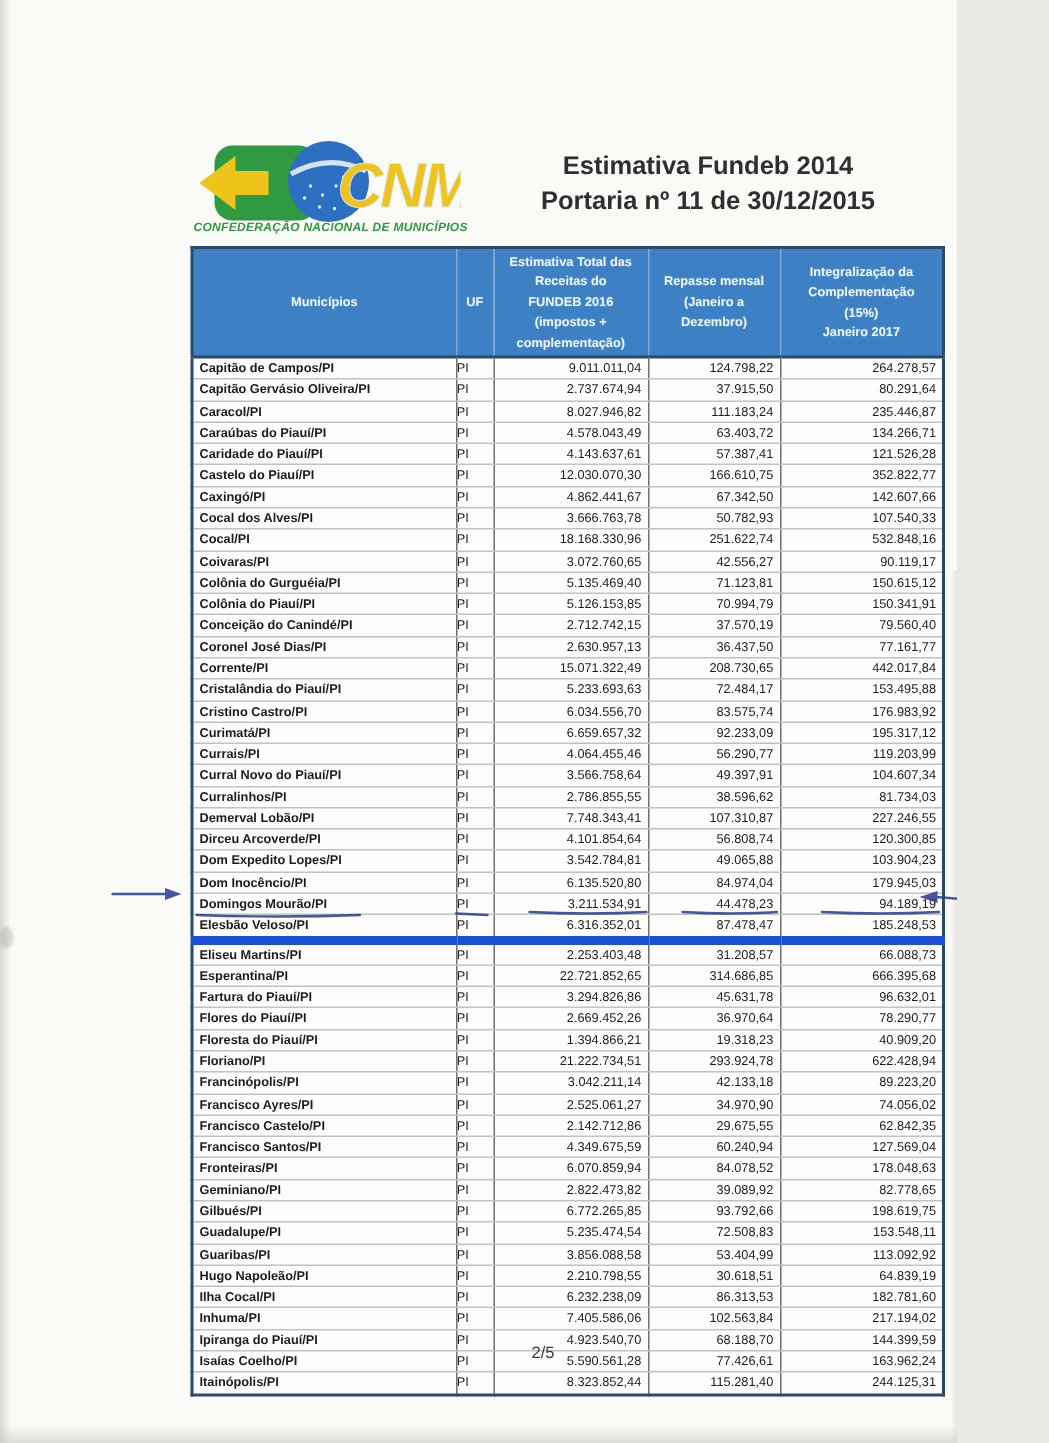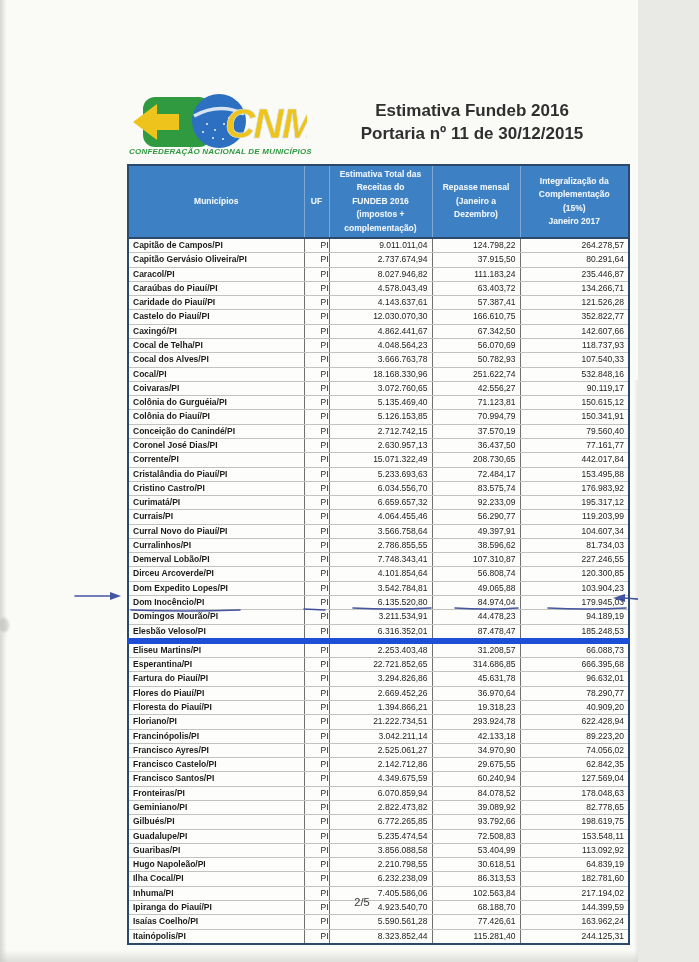--- a/index.html
+++ b/index.html
@@ -56,21 +56,21 @@
     text-shadow:0 0 1px rgba(255,255,255,.25);
   }
   tbody td{
     height:13.28px;font-size:8.5px;color:#1c1c1c;line-height:13.28px;
     background:#fdfdfb;
     border-top:1px solid #c2c2bf;border-bottom:1px solid #c2c2bf;
     border-left:1px solid #70706e;border-right:1px solid #70706e;
     padding:0 4px;overflow:hidden;white-space:nowrap;
   }
   tbody td:nth-child(1){text-align:left;font-weight:bold;}
-  tbody td:nth-child(2){text-align:right;padding:0;}
+  tbody td:nth-child(2){text-align:left;padding:0;}
   tbody td:nth-child(3),tbody td:nth-child(4),tbody td:nth-child(5){text-align:right;}
   tbody tr.marked td{border-bottom:6px solid #1d4ed8;}
 
   
   .footer{
     position:absolute;left:330px;top:896px;width:64px;text-align:center;
     font-size:11px;color:#3a3a3a;
   }
 
   
@@ -105,21 +105,21 @@
       </g>
 
       <polygon points="6,28 30,10 30,20 52,20 52,36 30,36 30,46" fill="#eec41c"></polygon>
 
       <text x="98" y="44" font-family="Liberation Sans, sans-serif" font-size="42" font-weight="bold" font-style="italic" fill="#eec41c" stroke="#d8e4f0" stroke-width="0.6" letter-spacing="-2">CNM</text>
     </svg>
   </div>
   <div class="logo-caption">CONFEDERAÇÃO NACIONAL DE MUNICÍPIOS</div>
 
   <div class="title-block">
-    <div class="title-line">Estimativa Fundeb 2016</div>
+    <div class="title-line">Estimativa Fundeb 2014</div>
     <div class="title-line">Portaria nº 11 de 30/12/2015</div>
   </div>
 
   <div class="table-wrap">
     <table>
       <colgroup>
           <col class="c0">
           <col class="c1">
           <col class="c2">
           <col class="c3">
@@ -187,27 +187,20 @@
             <td>352.822,77</td>
           </tr>
           <tr>
             <td>Caxingó/PI</td>
             <td>PI</td>
             <td>4.862.441,67</td>
             <td>67.342,50</td>
             <td>142.607,66</td>
           </tr>
           <tr>
-            <td>Cocal de Telha/PI</td>
-            <td>PI</td>
-            <td>4.048.564,23</td>
-            <td>56.070,69</td>
-            <td>118.737,93</td>
-          </tr>
-          <tr>
             <td>Cocal dos Alves/PI</td>
             <td>PI</td>
             <td>3.666.763,78</td>
             <td>50.782,93</td>
             <td>107.540,33</td>
           </tr>
           <tr>
             <td>Cocal/PI</td>
             <td>PI</td>
             <td>18.168.330,96</td>

